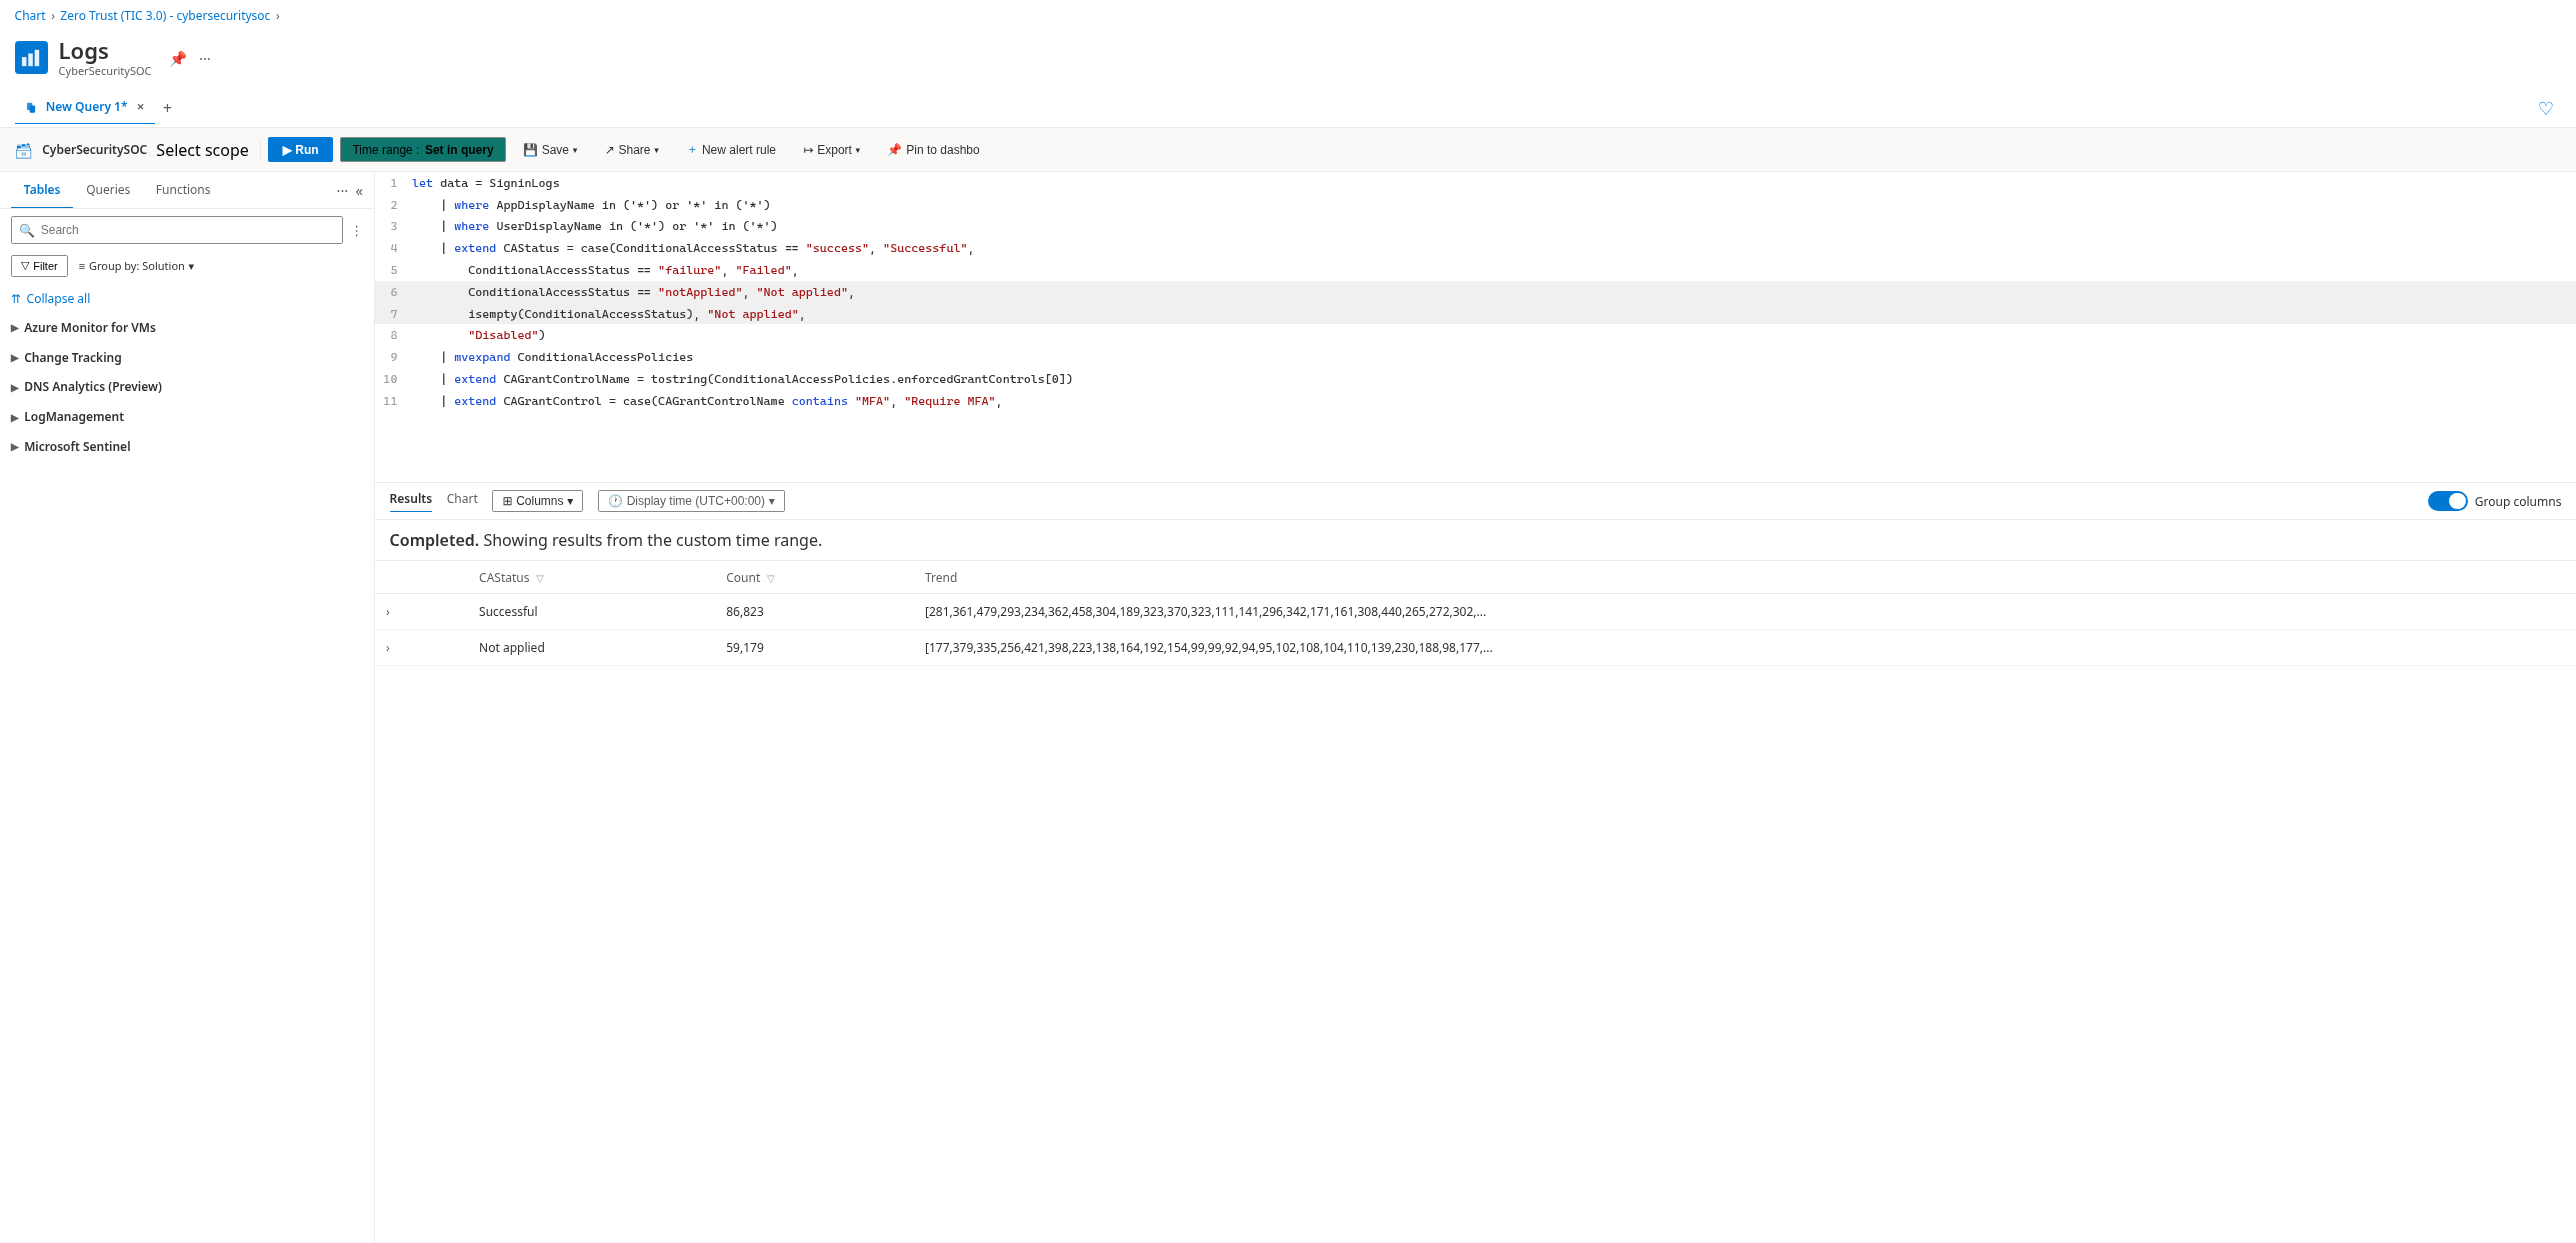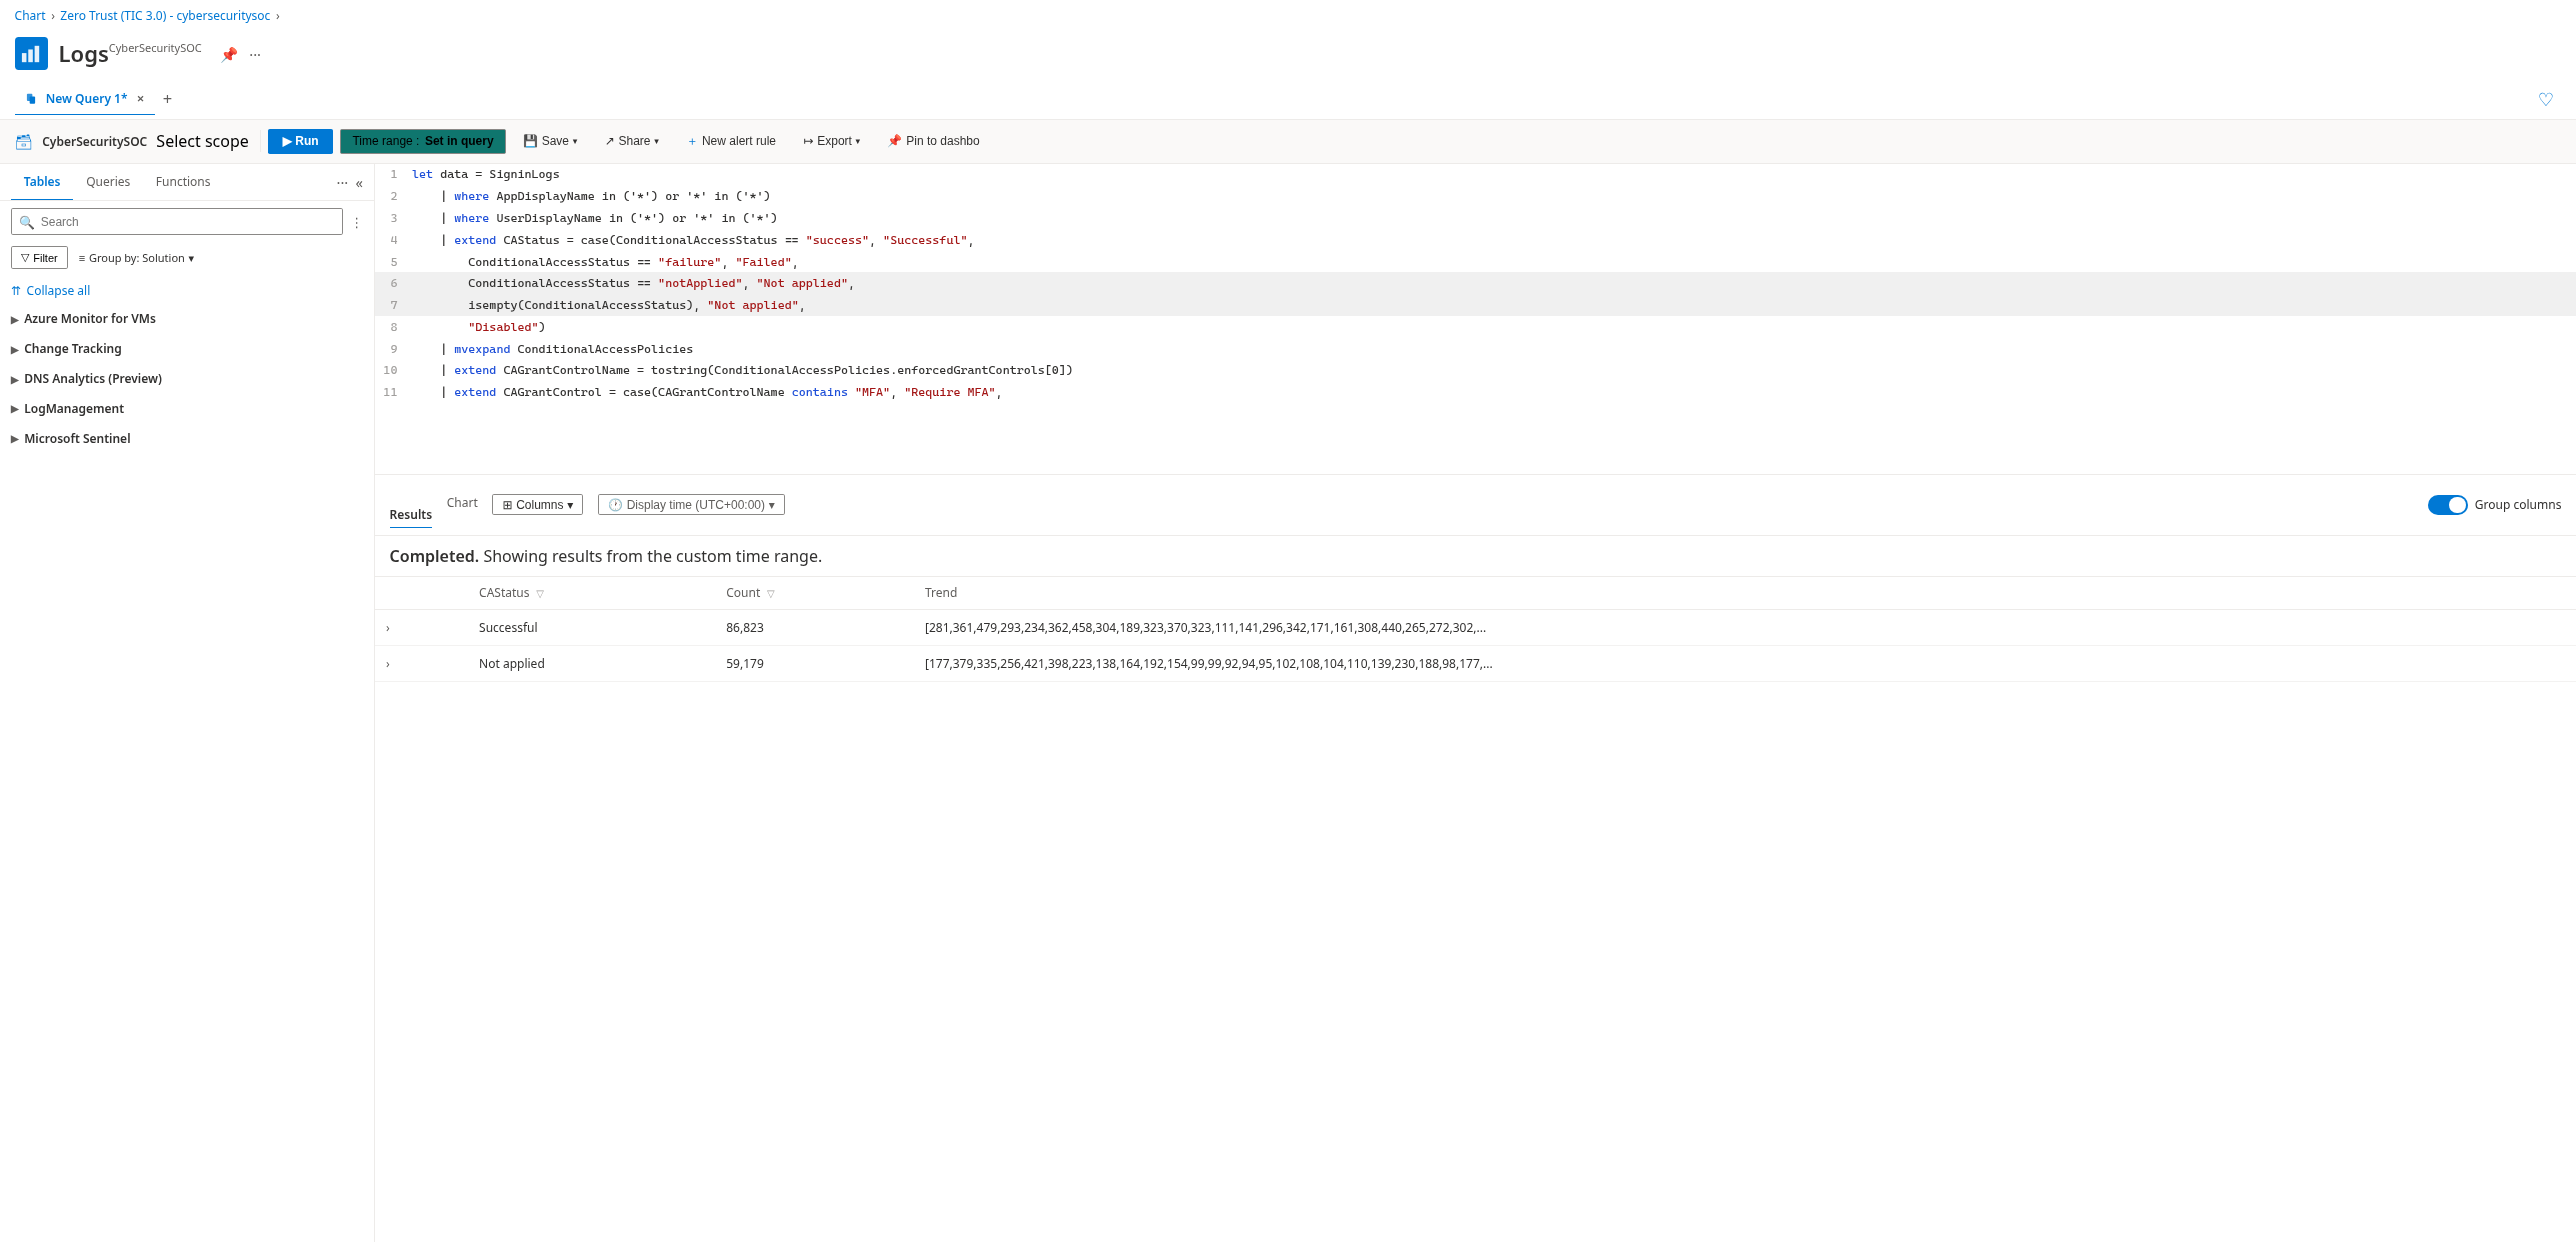--- a/index.html
+++ b/index.html
@@ -15,21 +15,21 @@
     
     .app-header {
       display: flex; align-items: center; gap: 11px;
       padding: 5.5px 14.6px 9.1px 14.6px;
     }
     .app-icon {
       width: 33px; height: 33px; background: #0078d4;
       border-radius: 3.7px; display: flex; align-items: center; justify-content: center;
       color: white; font-weight: bold; font-size: 16.5px;
     }
-    .app-title-group { display: flex; flex-direction: row; }
+    .app-title-group { display: flex; flex-direction: column; }
     .app-title { font-size: 22px; font-weight: 600; color: #323130; line-height: 1.2; }
     .app-subtitle { font-size: 11px; color: #605e5c; }
     .app-header-actions { display: flex; align-items: center; gap: 11px; margin-left: 7.3px; }
     .pin-icon, .more-icon { color: #605e5c; cursor: pointer; font-size: 14.6px; }
 
     
     .tabs-bar {
       display: flex; align-items: center;
       border-bottom: 0.9px solid #edebe9;
       padding: 0 14.6px;
@@ -199,21 +199,20 @@
       display: flex; align-items: center; gap: 14.6px;
       padding: 7.3px 14.6px; border-bottom: 0.9px solid #edebe9;
     }
     .results-tab {
       font-size: 12px; cursor: pointer; color: #605e5c;
       padding-bottom: 3.7px; border-bottom: 1.8px solid transparent;
     }
     .results-tab.active {
       color: #323130; font-weight: 600;
       border-bottom-color: #0078d4;
-      margin-top: 24px;
     }
     .columns-btn {
       display: flex; align-items: center; gap: 3.7px;
       font-size: 12px; cursor: pointer; color: #323130;
       border: 0.9px solid #8a8886; padding: 2.7px 9.1px;
       border-radius: 1.8px; background: white;
     }
     .display-time-btn {
       display: flex; align-items: center; gap: 3.7px;
       font-size: 12px; cursor: pointer; color: #605e5c;

